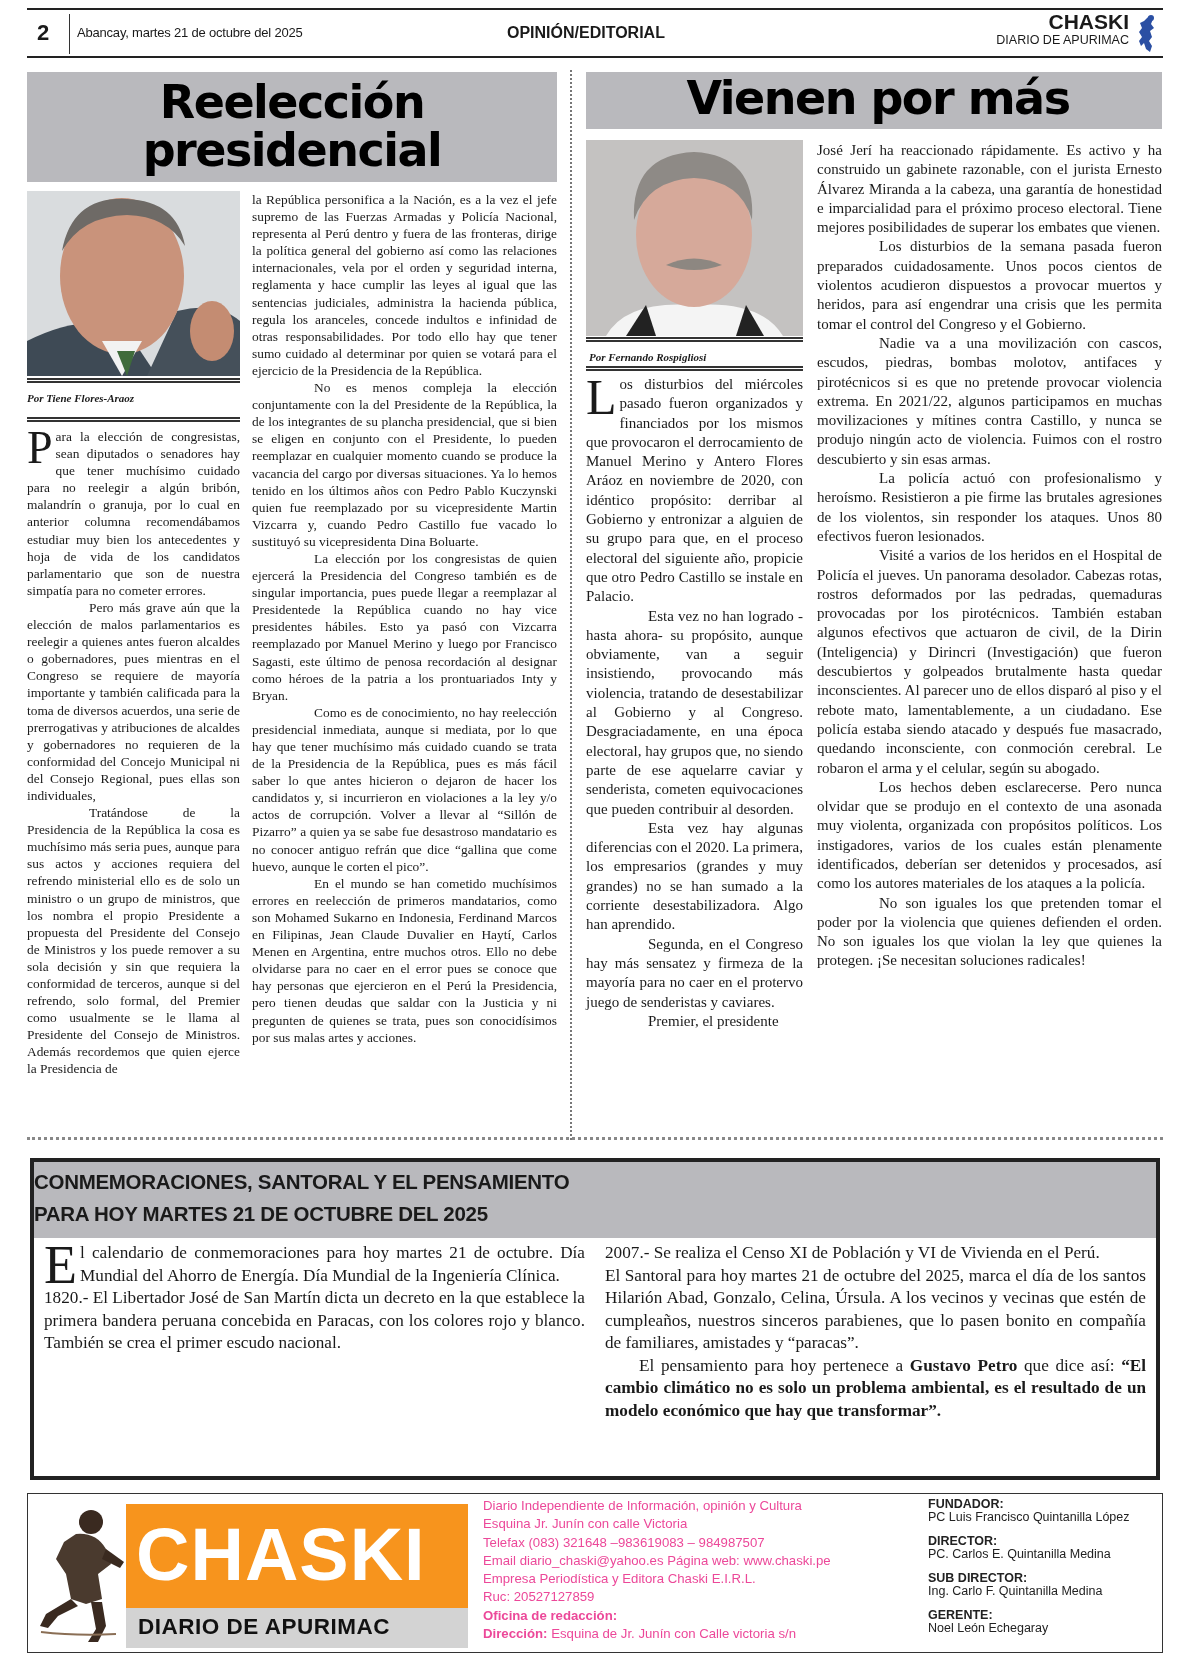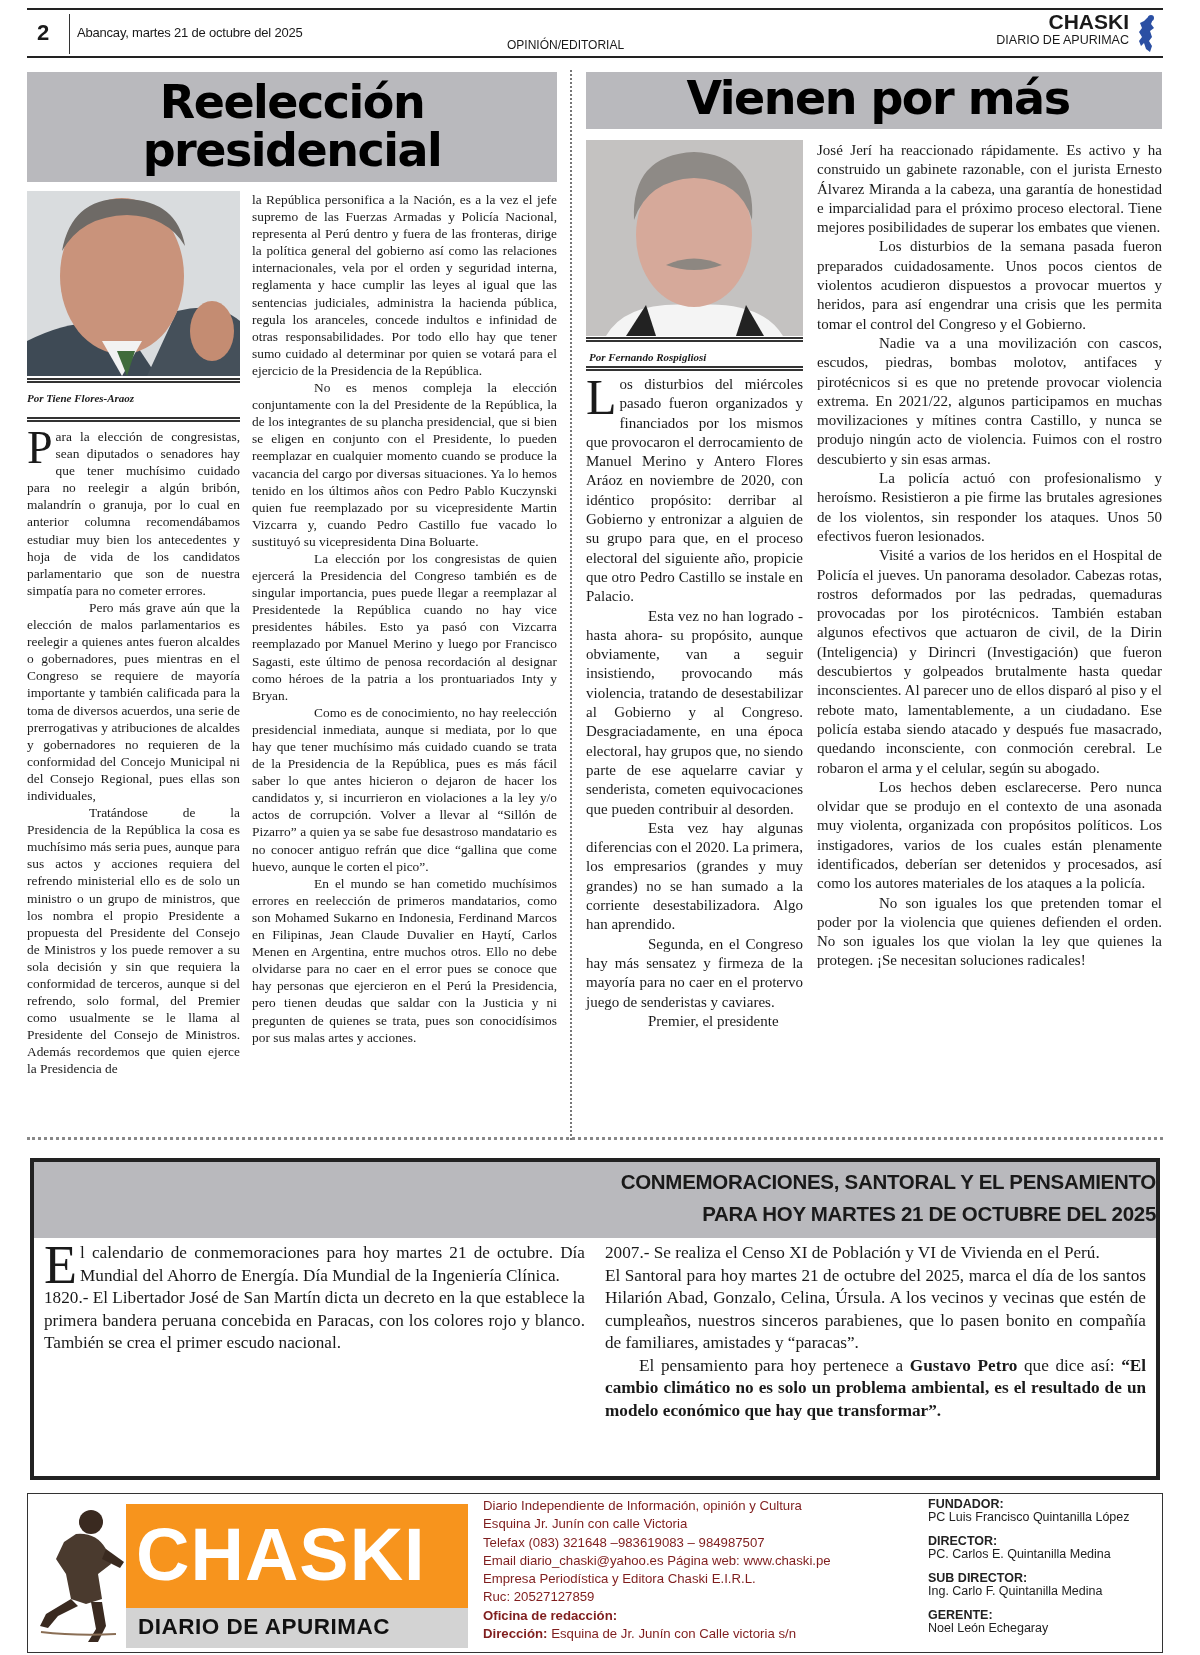--- a/index.html
+++ b/index.html
@@ -7,22 +7,22 @@
   body { position: relative; font-family: "Liberation Serif", serif; color: #1a1a1a; }
 
   
   .masthead { position: absolute; left: 27px; top: 8px; width: 1136px; height: 50px;
     border-top: 2px solid #222; border-bottom: 2px solid #222; }
   .page-num { position: absolute; left: 10px; top: 10px; font-family: "Liberation Sans", sans-serif;
     font-weight: bold; font-size: 22px; }
   .mh-sep { position: absolute; left: 42px; top: 4px; width: 1px; height: 40px; background: #333; }
   .mh-date { position: absolute; left: 50px; top: 15px; font-family: "Liberation Sans", sans-serif;
     font-size: 13px; letter-spacing: -0.2px; }
-  .mh-section { position: absolute; left: 480px; top: 28px; font-family: "Liberation Sans", sans-serif;
-    font-weight: normal; font-size: 12px; }
+  .mh-section { position: absolute; left: 480px; top: 14px; font-family: "Liberation Sans", sans-serif;
+    font-weight: bold; font-size: 16px; }
   .mh-brand { position: absolute; right: 34px; top: 1px; text-align: right;
     font-family: "Liberation Sans", sans-serif; }
   .mh-brand-name { font-weight: bold; font-size: 21px; line-height: 22px; }
   .mh-brand-sub { font-size: 12.5px; line-height: 14px; }
   .mh-icon { position: absolute; right: 2px; top: 4px; width: 26px; height: 40px; }
 
   
   .col-divider { position: absolute; left: 570px; top: 70px; height: 1070px; border-left: 2px dotted #777; }
 
   
@@ -43,39 +43,39 @@
   .txt { position: absolute; font-size: 13.4px; line-height: 17.1px; text-align: justify; hyphens: manual; }
   .txt p { text-indent: 0; }
   .txt p.ind { text-indent: 62px; }
   .dropcap { float: left; font-size: 46px; line-height: 36px; padding-right: 3px; margin-top: 2px; }
 
   
   .hsep { position: absolute; left: 27px; top: 1137px; width: 1136px; border-top: 3px dotted #888; }
 
   
   .cbox { position: absolute; left: 30px; top: 1158px; width: 1130px; height: 322px; border: 4px solid #222; }
-  .cbox-head { background: #b9b9bd; text-align: right; font-family: "Liberation Sans", sans-serif;
+  .cbox-head { background: #b9b9bd; text-align: left; font-family: "Liberation Sans", sans-serif;
     font-weight: bold; font-size: 20.5px; line-height: 32px; padding-top: 4px; height: 76px; letter-spacing: -0.3px; }
   .cbox-cols { position: absolute; top: 80px; left: 10px; right: 10px; display: flex; gap: 20px; }
   .cbox-col { flex: 1; font-size: 17.2px; line-height: 22.5px; text-align: justify; }
   .cbox-col .dropcap { font-size: 54px; line-height: 42px; }
   .cbox-col b { font-weight: bold; }
 
   
   .footer { position: absolute; left: 27px; top: 1493px; width: 1136px; height: 160px; border: 1px solid #333; }
   .logo { position: absolute; left: 0; top: 0; width: 440px; height: 158px; }
   .logo-runner { position: absolute; left: 8px; top: 10px; width: 92px; height: 140px; }
   .logo-orange { position: absolute; left: 98px; top: 10px; width: 342px; height: 104px; background: #f7941d; }
   .logo-chaski { position: absolute; left: 108px; top: 16px; font-family: "Liberation Sans", sans-serif;
     font-weight: bold; font-size: 74px; color: #fff; letter-spacing: 1px; line-height: 90px; }
   .logo-gray { position: absolute; left: 98px; top: 114px; width: 342px; height: 40px; background: #d3d3d3; }
   .logo-sub { position: absolute; left: 110px; top: 120px; font-family: "Liberation Sans", sans-serif;
     font-weight: bold; font-size: 22.5px; color: #111; letter-spacing: 0.5px; }
   .f-info { position: absolute; left: 455px; top: 3px; font-family: "Liberation Sans", sans-serif;
-    font-size: 13.2px; line-height: 18.3px; color: #7f1d1d; }
+    font-size: 13.2px; line-height: 18.3px; color: #ec4899; }
   .f-info b { font-weight: bold; }
   .f-staff { position: absolute; left: 900px; top: 4px; font-family: "Liberation Sans", sans-serif; font-size: 12.5px; line-height: 13px; color: #222; }
   .f-staff .role { font-weight: bold; }
   .f-staff .entry { margin-bottom: 11px; }
 </style>
 </head>
 <body>
 
 <header class="masthead">
   <span class="page-num">2</span>
@@ -154,21 +154,21 @@
     <p class="ind">Esta vez no han logrado -hasta ahora- su propósito, aunque obviamente, van a seguir insistiendo, provocando más violencia, tratando de desestabilizar al Gobierno y al Congreso.    Desgraciadamente, en una época electoral, hay grupos que, no siendo parte de ese aquelarre caviar y senderista, cometen equivocaciones que pueden contribuir al desorden.</p>
     <p class="ind">Esta vez hay algunas diferencias con el 2020. La primera, los empresarios (grandes y muy grandes) no se han sumado a la corriente desestabilizadora. Algo han aprendido.</p>
     <p class="ind">Segunda, en el Congreso hay más sensatez y firmeza de la mayoría para no caer en el protervo juego de senderistas y caviares.</p>
     <p class="ind">Premier, el presidente</p>
   </div>
 
   <div class="txt" style="left:817px; top:141px; width:345px; font-size:15px; line-height:19.3px;">
     <p>José Jerí ha reaccionado rápidamente. Es activo y ha construido un gabinete razonable, con el jurista Ernesto Álvarez Miranda a la cabeza, una garantía de honestidad e imparcialidad para el próximo proceso electoral. Tiene mejores posibilidades de superar los embates que vienen.</p>
     <p class="ind">Los disturbios de la semana pasada fueron preparados cuidadosamente. Unos pocos cientos de violentos acudieron dispuestos a provocar muertos y heridos, para así engendrar una crisis que les permita tomar el control del Congreso y el Gobierno.</p>
     <p class="ind">Nadie va a una movilización con cascos, escudos, piedras, bombas molotov, antifaces y pirotécnicos si es que no pretende provocar violencia extrema. En 2021/22, algunos participamos en muchas movilizaciones y mítines contra Castillo, y nunca se produjo ningún acto de violencia. Fuimos con el rostro descubierto y sin esas armas.</p>
-    <p class="ind">La policía actuó con profesionalismo y heroísmo. Resistieron a pie firme las brutales agresiones de los violentos, sin responder los ataques. Unos 50 efectivos fueron lesionados.</p>
+    <p class="ind">La policía actuó con profesionalismo y heroísmo. Resistieron a pie firme las brutales agresiones de los violentos, sin responder los ataques. Unos 80 efectivos fueron lesionados.</p>
     <p class="ind">Visité a varios de los heridos en el Hospital de Policía el jueves. Un panorama desolador. Cabezas rotas, rostros deformados por las pedradas, quemaduras provocadas por los pirotécnicos. También estaban algunos efectivos que actuaron de civil, de la Dirin (Inteligencia) y Dirincri (Investigación) que fueron descubiertos y golpeados brutalmente hasta quedar inconscientes.   Al parecer uno de ellos disparó al piso y el rebote mato, lamentablemente, a un ciudadano. Ese policía estaba siendo atacado y después fue masacrado, quedando inconsciente, con conmoción cerebral. Le robaron el arma y el celular, según su abogado.</p>
     <p class="ind">Los hechos deben esclarecerse. Pero nunca olvidar que se produjo en el contexto de una asonada muy violenta, organizada con propósitos políticos. Los instigadores, varios de los cuales están plenamente identificados, deberían ser detenidos y procesados, así como los autores materiales de los ataques a la policía.</p>
     <p class="ind">No son iguales los que pretenden tomar el poder por la violencia que quienes defienden el orden. No son iguales los que violan la ley que quienes la protegen. ¡Se necesitan soluciones radicales!</p>
   </div>
 </article>
 
 <div class="hsep"></div>
 
 <section class="cbox">
   <div class="cbox-head">

